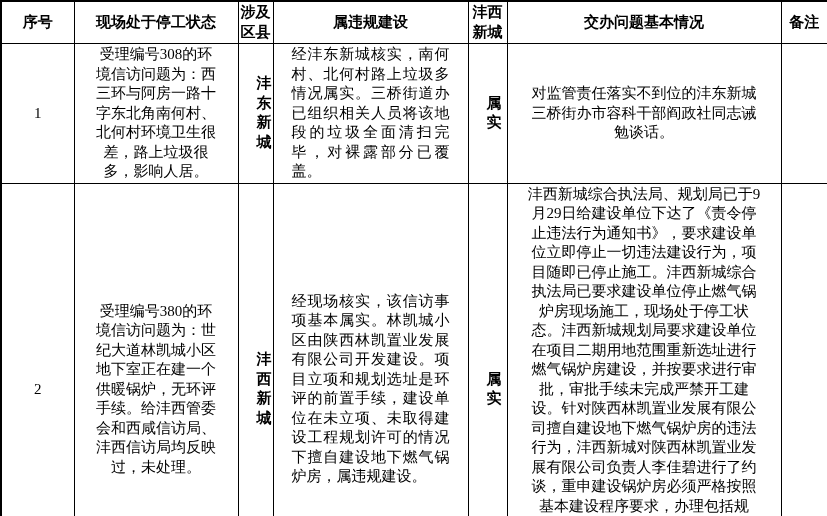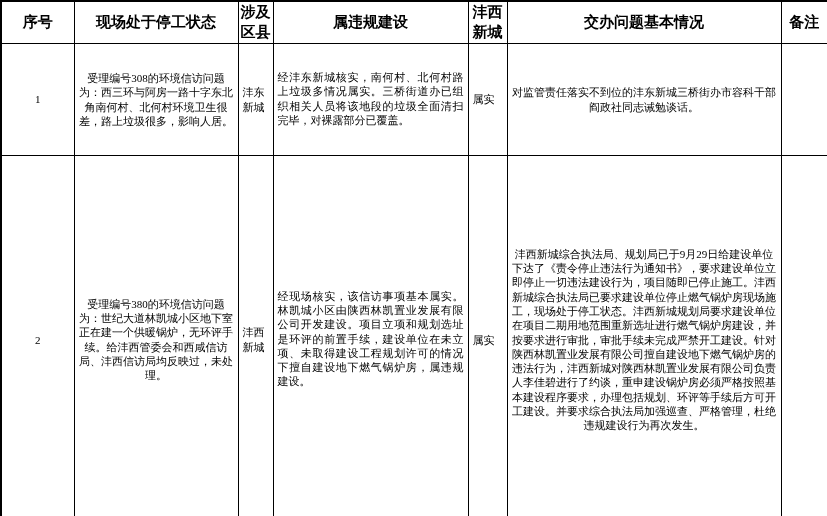--- a/index.html
+++ b/index.html
@@ -19,42 +19,43 @@
     width: 827px;
     height: 516px;
     border-collapse: collapse;
     table-layout: fixed;
     border: 2px solid #000000;
   }
   table.doc-table th,
   table.doc-table td {
     border: 1px solid #000000;
     vertical-align: middle;
-    padding: 1px 4px;
-    font-size: 11px;
+    padding: 1px 18px;
+    font-size: 15px;
     line-height: 1.3;
     overflow: hidden;
     word-break: break-all;
   }
   table.doc-table th {
     font-weight: bold;
     text-align: center;
     font-size: 15px;
     padding: 1px 2px;
   }
   tr.header-row { height: 35px; }
   tr.row-1 { height: 112px; }
   tr.row-2 { height: 369px; }
 
   td.cell-center { text-align: center; }
-  td.cell-justify { text-align: justify; text-justify: inter-character; font-family: Liberation Mono, monospace; }
+  td.cell-justify { text-align: justify; text-justify: inter-character; }
   td.cell-narrow {
     text-align: left;
     padding: 1px 9px;      
     line-height: 1.45;
+    font-weight: bold;
   }
   td.cell-handling { padding: 1px 4px; }
   td.cell-verify  { padding: 1px 2px; }
 </style>
 </head>
 <body>
 
 <div class="sheet">
   <table class="doc-table">
     <colgroup>

